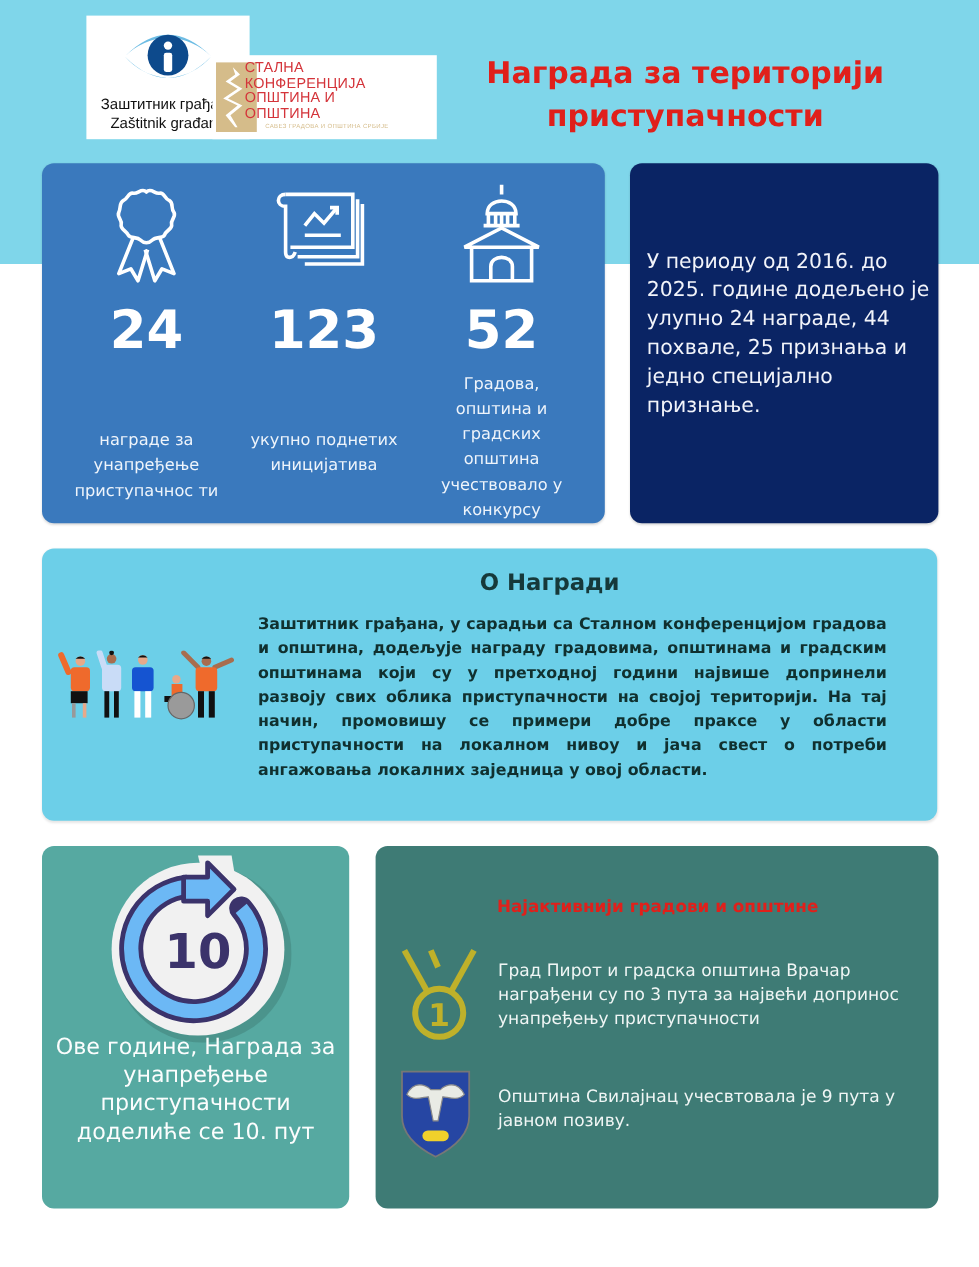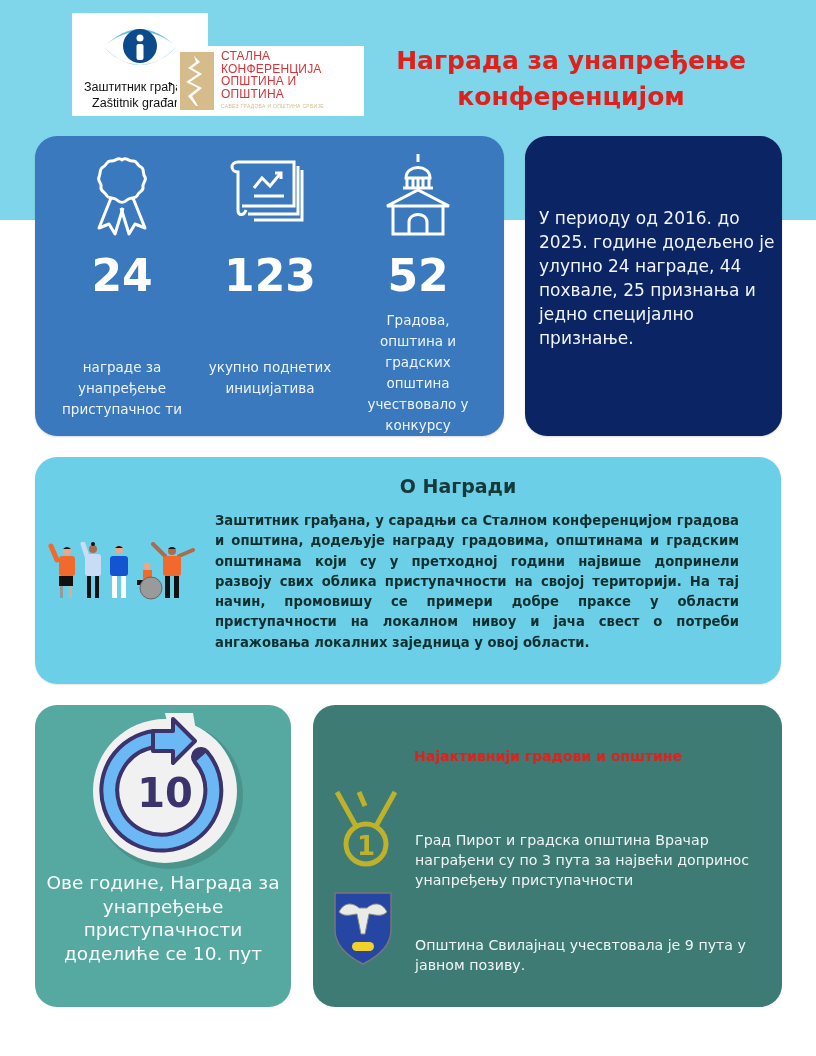--- a/index.html
+++ b/index.html
@@ -11,27 +11,27 @@
   
   .logo-ombudsman { position: absolute; left: 32px; top: 13px; width: 136px; height: 103px; background: #fff; margin-left: 40px; }
   .logo-ombudsman svg { position: absolute; left: 28px; top: 4px; }
   .logo-ombudsman .lt { position: absolute; left: 0; width: 136px; text-align: center; font-family: "Liberation Sans", sans-serif; font-size: 12.5px; color: #111; line-height: 16px; }
   .logo-ombudsman .l1 { top: 66px; }
   .logo-ombudsman .l2 { top: 82px; }
 
   .logo-skgo { position: absolute; left: 177px; top: 46px; width: 187px; height: 70px; background: #fff; }
   .logo-skgo .mark { position: absolute; left: 3px; top: 6px; width: 34px; height: 58px; background: #d5bc8a; }
   .logo-skgo .mark svg { position: absolute; left: 0; top: 0; }
-  .logo-skgo .skt { position: absolute; left: 44px; top: 4px; font-family: "Liberation Sans", sans-serif; font-size: 12px; line-height: 12.5px; color: #d4343a; letter-spacing: 0.2px; }
+  .logo-skgo .skt { position: absolute; left: 27px; top: 4px; font-family: "Liberation Sans", sans-serif; font-size: 12px; line-height: 12.5px; color: #d4343a; letter-spacing: 0.2px; }
   .logo-skgo .sub { position: absolute; left: 44px; top: 57px; font-family: "Liberation Sans", sans-serif; font-size: 5px; color: #d5bc8a; letter-spacing: 0.3px; }
 
   .main-title { position: absolute; left: 366px; top: 43px; width: 410px; text-align: center; color: #e0201b; font-family: "DejaVu Sans", sans-serif; font-weight: bold; font-size: 25px; line-height: 36px; }
 
   
-  .card { position: absolute; border-radius: 22px; padding-left: 48px; }
+  .card { position: absolute; border-radius: 10px; padding-left: 48px; }
   .card-stats { left: 35px; top: 136px; width: 469px; height: 300px; background: #3a79bd; box-shadow: 0 1px 2px rgba(0,0,0,0.15); }
   .card-summary { left: 525px; top: 136px; width: 257px; height: 300px; background: #0a2464; box-shadow: 0 1px 2px rgba(0,0,0,0.15); }
   .card-about { left: 35px; top: 457px; width: 746px; height: 227px; background: #6ccfe8; box-shadow: 0 1px 2px rgba(0,0,0,0.1); }
   .card-tenth { left: 35px; top: 705px; width: 256px; height: 302px; background: #56a9a1; }
   .card-active { left: 313px; top: 705px; width: 469px; height: 302px; background: #3e7b75; }
 
   
   .stat { position: absolute; top: 0; width: 140px; text-align: center; color: #fff; }
   .stat .icon { position: absolute; left: 35px; top: 16px; width: 70px; height: 90px; }
   .stat .num { position: absolute; left: 0; width: 140px; top: 112px; font-family: "DejaVu Sans", sans-serif; font-weight: bold; font-size: 44px; line-height: 56px; }
@@ -44,27 +44,27 @@
 
   .summary-text { position: absolute; left: 14px; top: 70px; width: 236px; color: #f2f4fa; font-family: "DejaVu Sans", sans-serif; font-size: 17px; line-height: 24px; }
 
   
   .about-title { position: absolute; left: 0; width: 100%; top: 18px; padding-left: 100px; text-align: center; color: #16393a; font-family: "DejaVu Sans", sans-serif; font-weight: bold; font-size: 19px; }
   .about-body { position: absolute; left: 180px; top: 54px; width: 524px; color: #10302f; font-family: "DejaVu Sans", sans-serif; font-weight: bold; font-size: 13.2px; line-height: 20.3px; text-align: justify; }
   .people { position: absolute; left: 8px; top: 85px; }
 
   
   .tenth-icon { position: absolute; left: 56px; top: 2px; }
-  .tenth-text { position: absolute; left: 0; top: 166px; width: 256px; text-align: center; color: #fbfdfd; font-family: "DejaVu Sans", sans-serif; font-size: 18.5px; line-height: 23.5px; }
+  .tenth-text { position: absolute; left: 0; top: 156px; width: 256px; text-align: center; color: #fbfdfd; font-family: "DejaVu Sans", sans-serif; font-size: 18.5px; line-height: 23.5px; }
 
   
   .active-title { position: absolute; left: 50px; top: 40px; width: 370px; text-align: center; color: #e0201b; font-family: "DejaVu Sans", sans-serif; font-weight: bold; font-size: 14px; line-height: 22px; }
   .active-item { position: absolute; left: 0; width: 469px; }
   .active-item .ico { position: absolute; left: 18px; }
-  .active-item .txt { position: absolute; left: 102px; width: 360px; color: #f0f6f5; font-family: "DejaVu Sans", sans-serif; font-size: 14.2px; line-height: 20px; margin-top: 31px; }
+  .active-item .txt { position: absolute; left: 102px; width: 360px; color: #f0f6f5; font-family: "DejaVu Sans", sans-serif; font-size: 14.2px; line-height: 20px; }
   .item-1 { top: 80px; }
   .item-1 .ico { top: 3px; }
   .item-1 .txt { top: 14px; }
   .item-2 { top: 183px; }
   .item-2 .ico { top: 2px; }
   .item-2 .txt { top: 16px; }
 </style>
 </head>
 <body>
 
@@ -90,21 +90,21 @@
   </div>
   <div class="skt">
     <div>СТАЛНА</div>
     <div>КОНФЕРЕНЦИЈА</div>
     <div>ОПШТИНА И</div>
     <div>ОПШТИНА</div>
   </div>
   <div class="sub">САВЕЗ ГРАДОВА И ОПШТИНА СРБИЈЕ</div>
 </div>
 
-<h1 class="main-title">Награда за унапређење конференцијом</h1>
+<h1 class="main-title">Награда за територији приступачности</h1>
 
 <div class="card card-stats">
   <div class="stat stat-1">
     <svg class="icon" viewBox="0 0 70 90" fill="none" stroke="#fff" stroke-width="3" stroke-linejoin="round">
       <path d="M35 8 C39 4 42 10 46 9 C50 8 50 14 54 15 C58 17 55 22 58 25 C60 29 55 31 56 35 C57 39 51 40 50 44 C48 47 43 45 40 48 C37 51 33 51 30 48 C27 45 22 47 20 44 C18 40 13 39 14 35 C15 31 10 29 12 25 C14 21 12 17 16 15 C20 13 20 8 24 9 C28 10 31 4 35 8 Z"></path>
       <path d="M24 46 L12 76 L22 72 L28 82 L36 56"></path>
       <path d="M46 46 L58 76 L48 72 L42 82 L34 56"></path>
     </svg>
     <div class="num">24</div>
     <div class="lbl">награде за унапређење приступачнос ти</div>

